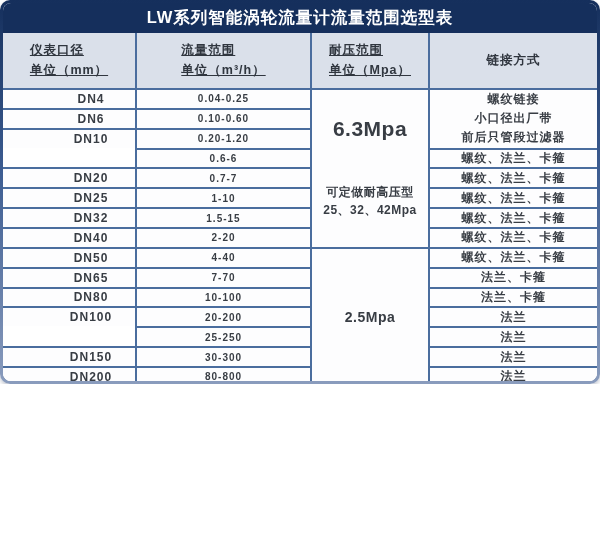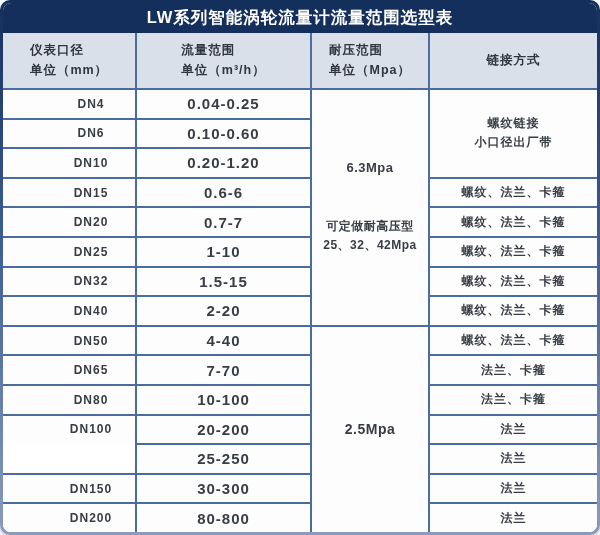--- a/index.html
+++ b/index.html
@@ -7,21 +7,21 @@
     --header-bg:#dae0ea;
     --line:#4a6d9e;
     --text:#383d44;
     --outer-top:#152f5c;
     --outer-bottom:#8a9cbd;
   }
   html,body{margin:0;padding:0;background:#ffffff;}
   body{font-family:"Liberation Sans","DejaVu Sans",sans-serif;}
   .card{
     box-sizing:border-box;
-    width:600px;height:535px;
+    width:600px;height:384px;
     padding:3px;
     border-radius:10px;
     background:linear-gradient(180deg,var(--outer-top) 0%,#3d5d92 45%,var(--outer-bottom) 100%);
     box-shadow:0 2px 4px rgba(110,120,140,.45);
   }
   .inner{
     width:100%;height:100%;
     border-radius:8px;
     overflow:hidden;
     background:#ffffff;
@@ -49,27 +49,27 @@
     background:#fdfdfe;
   }
   .vline{border-left:2px solid var(--line);}
   .head{
     background:var(--header-bg);
     border-top:none;
     font-size:12.5px;
     color:#30363f;
     letter-spacing:1px;
   }
-  .hblock{text-align:left;line-height:1.55;}
+  .hblock{text-align:left;line-height:1.55;text-decoration:underline;}
   .dn{font-size:12px;letter-spacing:1px;padding-left:44px;}
-  .flow{font-size:15px;letter-spacing:1px;}
+  .flow{font-size:10px;letter-spacing:1px;}
   .conn{font-size:12px;letter-spacing:1px;}
   .conn-merged{flex-direction:column;line-height:1.6;font-size:12px;letter-spacing:1px;text-align:center;}
   .pressure-high{flex-direction:column;justify-content:center;gap:42px;}
-  .p-value{font-size:13px;letter-spacing:.5px;}
+  .p-value{font-size:21px;letter-spacing:.5px;}
   .p-note{font-size:12px;letter-spacing:.5px;text-align:center;line-height:1.55;}
   .pressure-low{font-size:14px;letter-spacing:.5px;}
 </style>
 </head>
 <body>
 
 <div class="card">
   <div class="inner">
     <div class="title-bar">LW系列智能涡轮流量计流量范围选型表</div>
     <div class="grid">
@@ -90,21 +90,20 @@
         <div class="hblock">
           <div>流量范围</div>
           <div>单位（m³/h）</div>
         </div>
       </div>
       <div class="cell head vline" style="grid-area:1/4/2/5">链接方式</div>
 
       <div class="cell dn" style="grid-area:2/1/3/2">DN4</div>
       <div class="cell dn" style="grid-area:3/1/4/2">DN6</div>
       <div class="cell dn" style="grid-area:4/1/5/2">DN10</div>
-      <div class="cell dn" style="grid-area:5/1/6/2">DN15</div>
       <div class="cell dn" style="grid-area:6/1/7/2">DN20</div>
       <div class="cell dn" style="grid-area:7/1/8/2">DN25</div>
       <div class="cell dn" style="grid-area:8/1/9/2">DN32</div>
       <div class="cell dn" style="grid-area:9/1/10/2">DN40</div>
       <div class="cell dn" style="grid-area:10/1/11/2">DN50</div>
       <div class="cell dn" style="grid-area:11/1/12/2">DN65</div>
       <div class="cell dn" style="grid-area:12/1/13/2">DN80</div>
       <div class="cell dn" style="grid-area:13/1/14/2">DN100</div>
       <div class="cell dn" style="grid-area:15/1/16/2">DN150</div>
       <div class="cell dn" style="grid-area:16/1/17/2">DN200</div>
@@ -130,20 +129,21 @@
         <div class="p-note">
           <div>可定做耐高压型</div>
           <div>25、32、42Mpa</div>
         </div>
       </div>
       <div class="cell pressure-low vline" style="grid-area:10/3/17/4">2.5Mpa</div>
 
       <div class="cell conn-merged vline" style="grid-area:2/4/5/5">
         <div>螺纹链接</div>
         <div>小口径出厂带</div>
+        <div>前后只管段过滤器</div>
       </div>
       <div class="cell conn vline" style="grid-area:5/4/6/5">螺纹、法兰、卡箍</div>
       <div class="cell conn vline" style="grid-area:6/4/7/5">螺纹、法兰、卡箍</div>
       <div class="cell conn vline" style="grid-area:7/4/8/5">螺纹、法兰、卡箍</div>
       <div class="cell conn vline" style="grid-area:8/4/9/5">螺纹、法兰、卡箍</div>
       <div class="cell conn vline" style="grid-area:9/4/10/5">螺纹、法兰、卡箍</div>
       <div class="cell conn vline" style="grid-area:10/4/11/5">螺纹、法兰、卡箍</div>
       <div class="cell conn vline" style="grid-area:11/4/12/5">法兰、卡箍</div>
       <div class="cell conn vline" style="grid-area:12/4/13/5">法兰、卡箍</div>
       <div class="cell conn vline" style="grid-area:13/4/14/5">法兰</div>

